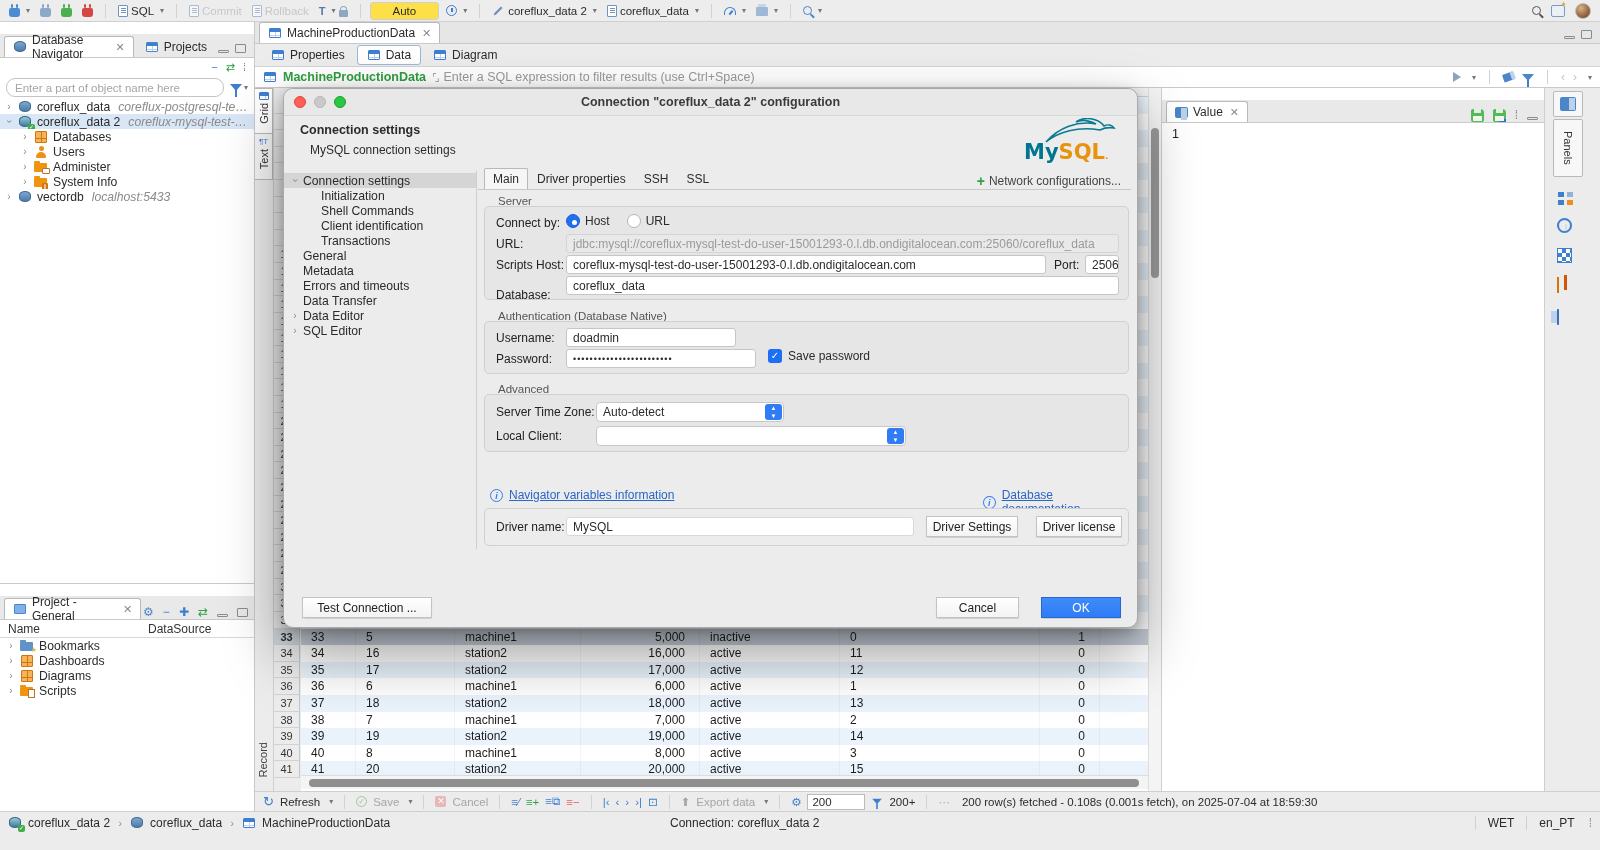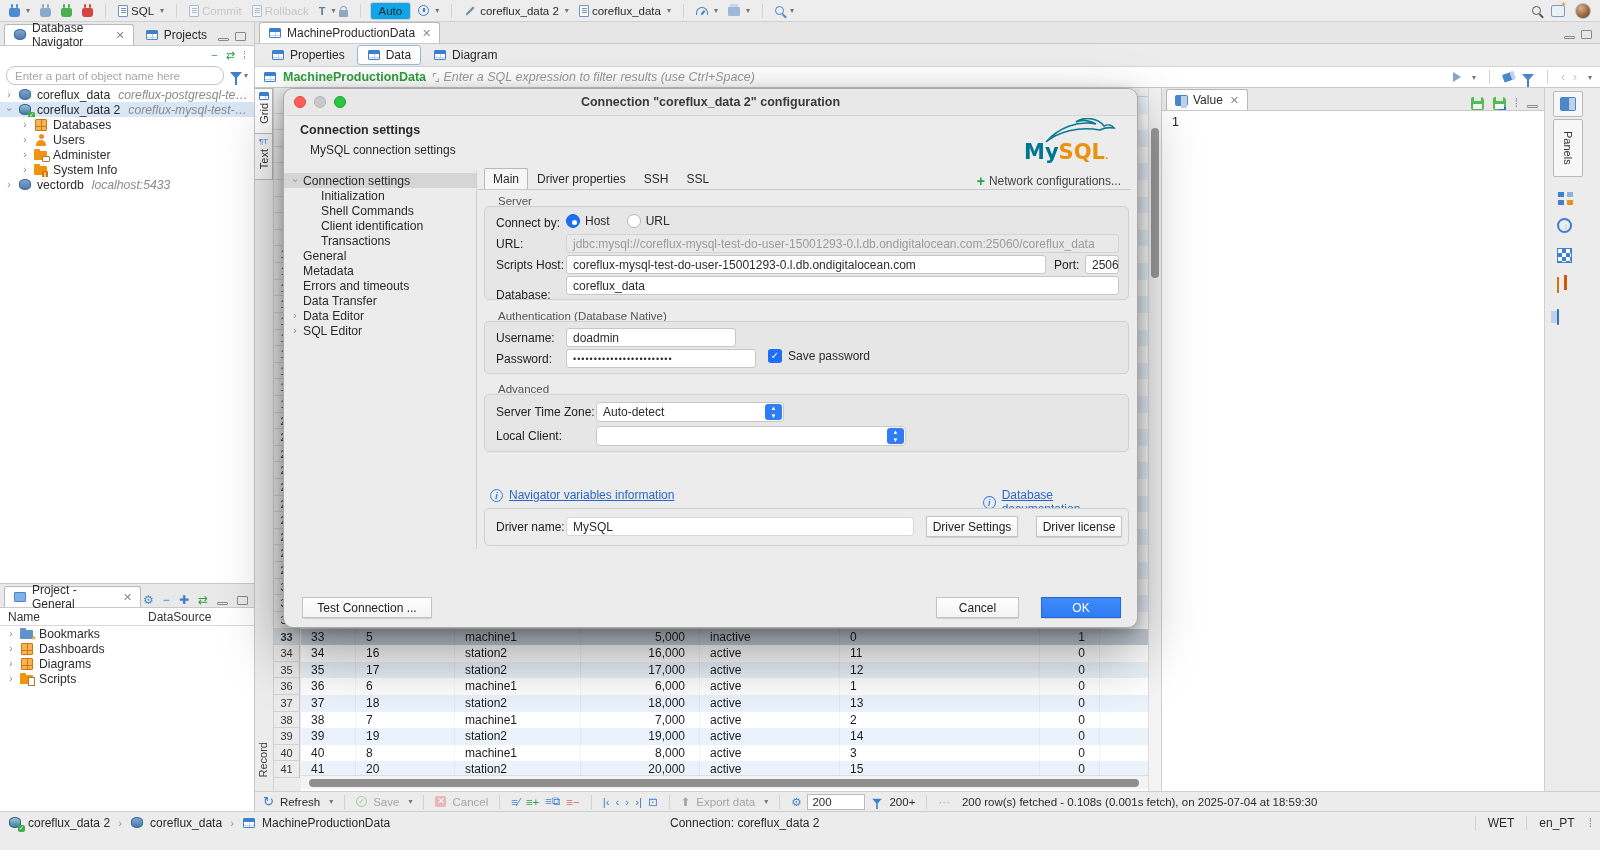--- a/index.html
+++ b/index.html
@@ -13,41 +13,41 @@
   .caret { font-size:8px; color:#777; margin-left:3px; }
 
   
   #topbar { left:0; top:0; width:1600px; height:22px; background:#ededed; border-bottom:1px solid #cfcfcf; display:flex; align-items:center; padding:0 6px; gap:4px; }
   .tb-item { display:flex; align-items:center; gap:3px; padding:0 3px; height:18px; }
   .tb-label { font-size:11.5px; }
   .tb-label.dis { color:#a8a8a8; }
   .plug { width:11px; height:9px; border-radius:2px 2px 3px 3px; position:relative; margin-top:3px; }
   .plug::before,.plug::after { content:''; position:absolute; top:-4px; width:2px; height:4px; background:inherit; left:2px; border-radius:1px; }
   .plug::after { left:auto; right:2px; }
-  .combo-auto { background:#0ea5e9; border:1px solid #cfcfcf; border-radius:3px; padding:1px 8px; font-size:11.5px; }
+  .combo-auto { background:#fde047; border:1px solid #cfcfcf; border-radius:3px; padding:1px 22px; font-size:11.5px; }
   .mini-doc { width:10px; height:12px; background:#fff; border:1px solid #6f94bd; border-radius:1px; position:relative; }
   .mini-doc::after{ content:''; position:absolute; left:2px; top:2px; width:5px; height:1px; background:#6f94bd; box-shadow:0 2px 0 #6f94bd,0 4px 0 #6f94bd; }
   .clock { width:11px; height:11px; border:1.5px solid #3d7fd1; border-radius:50%; position:relative; }
   .clock::after { content:''; position:absolute; left:4px; top:2px; width:1.5px; height:4px; background:#3d7fd1; }
   .gauge { width:12px; height:8px; border:1.5px solid #3d7fd1; border-bottom:none; border-radius:12px 12px 0 0; position:relative; }
   .gauge::after{ content:''; position:absolute; left:5px; top:2px; width:1.5px; height:5px; background:#3d7fd1; transform:rotate(40deg); }
   .printer { width:12px; height:9px; background:#9fb8d6; border-radius:1px; position:relative; margin-top:2px; }
   .printer::before { content:''; position:absolute; top:-3px; left:2px; width:8px; height:3px; background:#c6d6ea; }
   .mag { width:9px; height:9px; border:1.5px solid #4a86c8; border-radius:50%; position:relative; }
   .mag::after { content:''; position:absolute; width:5px; height:1.5px; background:#4a86c8; transform:rotate(45deg); right:-4px; bottom:-2px; }
   .mag.dark{ border-color:#555; } .mag.dark::after{ background:#555; }
   .avatar { width:16px; height:16px; border-radius:50%; background:radial-gradient(circle at 35% 30%, #d7b28a 0%, #9a6b43 55%, #5d3f28 100%); border:1px solid #bbb; }
   .persp { width:14px; height:12px; background:#e9f0f8; border:1px solid #7c9cbf; border-radius:2px; position:relative; }
   .persp::after { content:'✦'; position:absolute; right:-3px; top:-6px; color:#e2a93c; font-size:8px; }
   .lock { width:9px; height:7px; background:#8fa7c0; border-radius:1px; position:relative; margin-top:5px; }
   .lock::before { content:''; position:absolute; top:-4px; left:1px; width:5px; height:4px; border:1.5px solid #8fa7c0; border-bottom:none; border-radius:4px 4px 0 0; }
   .ticon { color:#5b7a9c; font-size:11px; font-weight:bold; }
 
   
-  .panel-tabrow { background:#e9e9e9; border-bottom:1px solid #c9c9c9; display:flex; align-items:flex-end; height:24px; padding-left:4px; gap:2px; }
+  .panel-tabrow { background:#e9e9e9; border-bottom:1px solid #c9c9c9; display:flex; align-items:flex-end; height:24px; padding-left:4px; gap:2px;margin-top:12px; }
   .ptab { display:flex; align-items:center; gap:5px; padding:3px 8px; font-size:12px; border:1px solid transparent; border-bottom:none; border-radius:3px 3px 0 0; height:21px; }
   .ptab.active { background:#fff; border-color:#b9b9b9; }
   .ptab .x { color:#8a8a8a; font-size:11px; margin-left:2px; }
   .winbtns { margin-left:auto; display:flex; gap:6px; padding:0 8px 4px 0; }
   .winbtn { width:11px; height:9px; border:1px solid #8a8a8a; border-radius:1px; }
   .winbtn.min { height:3px; margin-top:6px; border-width:1px; }
 
   
   #nav-panel { left:0; top:22px; width:255px; height:561px; background:#fff; border-right:1px solid #c9c9c9; }
   #nav-toolbar { height:18px; display:flex; justify-content:flex-end; align-items:center; gap:8px; padding-right:8px; color:#4a86c8; font-size:11px; }
@@ -94,21 +94,21 @@
   .ptool { color:#4a86c8; font-size:12px; display:flex; gap:9px; align-items:center; margin-left:auto; padding-right:6px; }
 
   
   #editor-tabs { left:255px; top:22px; width:1345px; height:22px; background:#e6e6e6; border-bottom:1px solid #c9c9c9; display:flex; align-items:flex-end; }
   #subtabs { left:255px; top:44px; width:1345px; height:22px; background:#ececec; display:flex; align-items:center; padding-left:6px; gap:2px; }
   .subtab { display:flex; align-items:center; gap:5px; padding:2px 9px; height:20px; border:1px solid transparent; border-radius:3px; font-size:12px; }
   .subtab.active { background:#fff; border-color:#9cb8d8; }
   #filterbar { left:255px; top:66px; width:1345px; height:22px; background:#fff; border-top:1px solid #d5d5d5; border-bottom:1px solid #c9c9c9; display:flex; align-items:center; padding:0 8px; gap:6px; }
   #filterbar .ename { color:#2e9e3e; font-weight:bold; font-size:12.5px; }
   #filterbar .expand { color:#7a93ad; font-size:10px; letter-spacing:-2px; }
-  #filterbar .ph { color:#9a9a9a; font-style:italic; font-size:12.5px; }
+  #filterbar .ph { color:#9a9a9a; font-size:12.5px; }
   .fb-icons { margin-left:auto; display:flex; align-items:center; gap:8px; color:#6f8fae; }
   .play { width:0; height:0; border-top:5px solid transparent; border-bottom:5px solid transparent; border-left:8px solid #8aa4bd; }
   .eraser { width:11px; height:8px; background:#4a86c8; border-radius:1px; transform:rotate(-20deg); position:relative; }
   .eraser::after{ content:''; position:absolute; right:-1px; top:0; width:4px; height:8px; background:#bcd2ec; }
 
   
   #side-strip { left:255px; top:88px; width:19px; height:703px; background:#ececec; border-right:1px solid #cfcfcf; }
   .side-tab { width:18px; border:1px solid #b9b9b9; border-left:none; background:#f7f7f7; display:flex; flex-direction:column; align-items:center; padding:3px 0; gap:3px; font-size:11px; color:#333; }
   .side-tab.active { background:#fff; }
   .side-tab .mini { width:10px; height:8px; }

